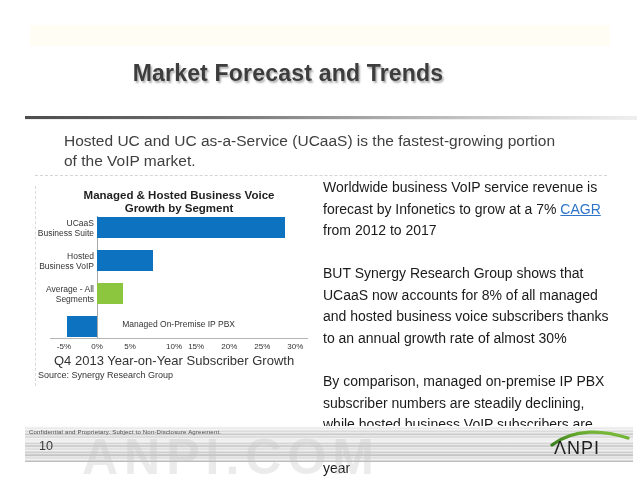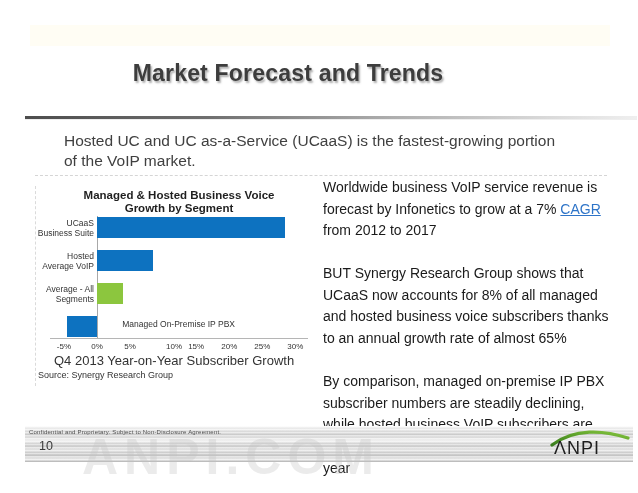--- a/index.html
+++ b/index.html
@@ -70,42 +70,42 @@
   <div class="chart">
     <div class="chart-title">
       <div>Managed &amp; Hosted Business Voice</div>
       <div>Growth by  Segment</div>
     </div>
     <div class="plot" id="plot">
         <div class="axis-vline" style="left: 60.9867px; top: 0px; height: 122px;"></div>
         <div class="bar" style="top: 1px; background: rgb(13, 114, 192); left: 60.9867px; width: 188.48px;"></div>
         <div class="bar-label-left" style="left: 0px; top: 2px;">UCaaS Business Suite</div>
         <div class="bar" style="top: 34px; background: rgb(13, 114, 192); left: 60.9867px; width: 56.2133px;"></div>
-        <div class="bar-label-left" style="left: 0px; top: 35px;">Hosted Average VoIP</div>
+        <div class="bar-label-left" style="left: 0px; top: 35px;">Hosted Business VoIP</div>
         <div class="bar" style="top: 67px; background: rgb(140, 198, 62); left: 60.9867px; width: 26.4533px;"></div>
         <div class="bar-label-left" style="left: 0px; top: 68px;">Average - All Segments</div>
         <div class="bar" style="top: 100px; background: rgb(13, 114, 192); left: 31.2267px; width: 29.76px;"></div>
         <div class="bar-label-inside" style="left: 70.9867px; top: 103px; text-align: right;">Managed On-Premise IP PBX</div>
         <div class="axis-hline" style="left: 14px; top: 122px; width: 258px;"></div>
         <div class="tick-label" style="left: 11.92px; top: 126px;">-5%</div>
         <div class="tick-label" style="left: 44.9867px; top: 126px;">0%</div>
         <div class="tick-label" style="left: 78.0533px; top: 126px;">5%</div>
         <div class="tick-label" style="left: 122px; top: 126px;">10%</div>
         <div class="tick-label" style="left: 144.187px; top: 126px;">15%</div>
         <div class="tick-label" style="left: 177.253px; top: 126px;">20%</div>
         <div class="tick-label" style="left: 210.32px; top: 126px;">25%</div>
         <div class="tick-label" style="left: 243.387px; top: 126px;">30%</div>
         <div class="x-axis-label" style="left: 18px; width: 248px; top: 137px;">Q4 2013 Year-on-Year Subscriber Growth</div>
         <div class="source-label" style="left: 2px; top: 154px;">Source: Synergy Research Group</div>
       </div>
   </div>
 
   <div class="body-text">
     <p><span>Worldwide business VoIP service revenue is forecast by Infonetics to grow at a 7% </span><span class="hyperlink">CAGR</span><span> from 2012 to 2017</span></p>
-    <p>BUT Synergy Research Group shows that UCaaS now accounts for 8% of all managed and hosted business voice subscribers thanks to an annual growth rate of almost 65%</p>
+    <p>BUT Synergy Research Group shows that UCaaS now accounts for 8% of all managed and hosted business voice subscribers thanks to an annual growth rate of almost 30%</p>
     <p>By comparison, managed on-premise IP PBX subscriber numbers are steadily declining, while hosted business VoIP subscribers are growing, but at a rate of well below 10% per year</p>
   </div>
 
   <div class="footer-band">
     <div class="confidential-text">Confidential and Proprietary. Subject to Non-Disclosure Agreement.</div>
     <div class="page-number">10</div>
   </div>
   <div class="watermark">ANPI.COM</div>
 
   <div class="logo">

